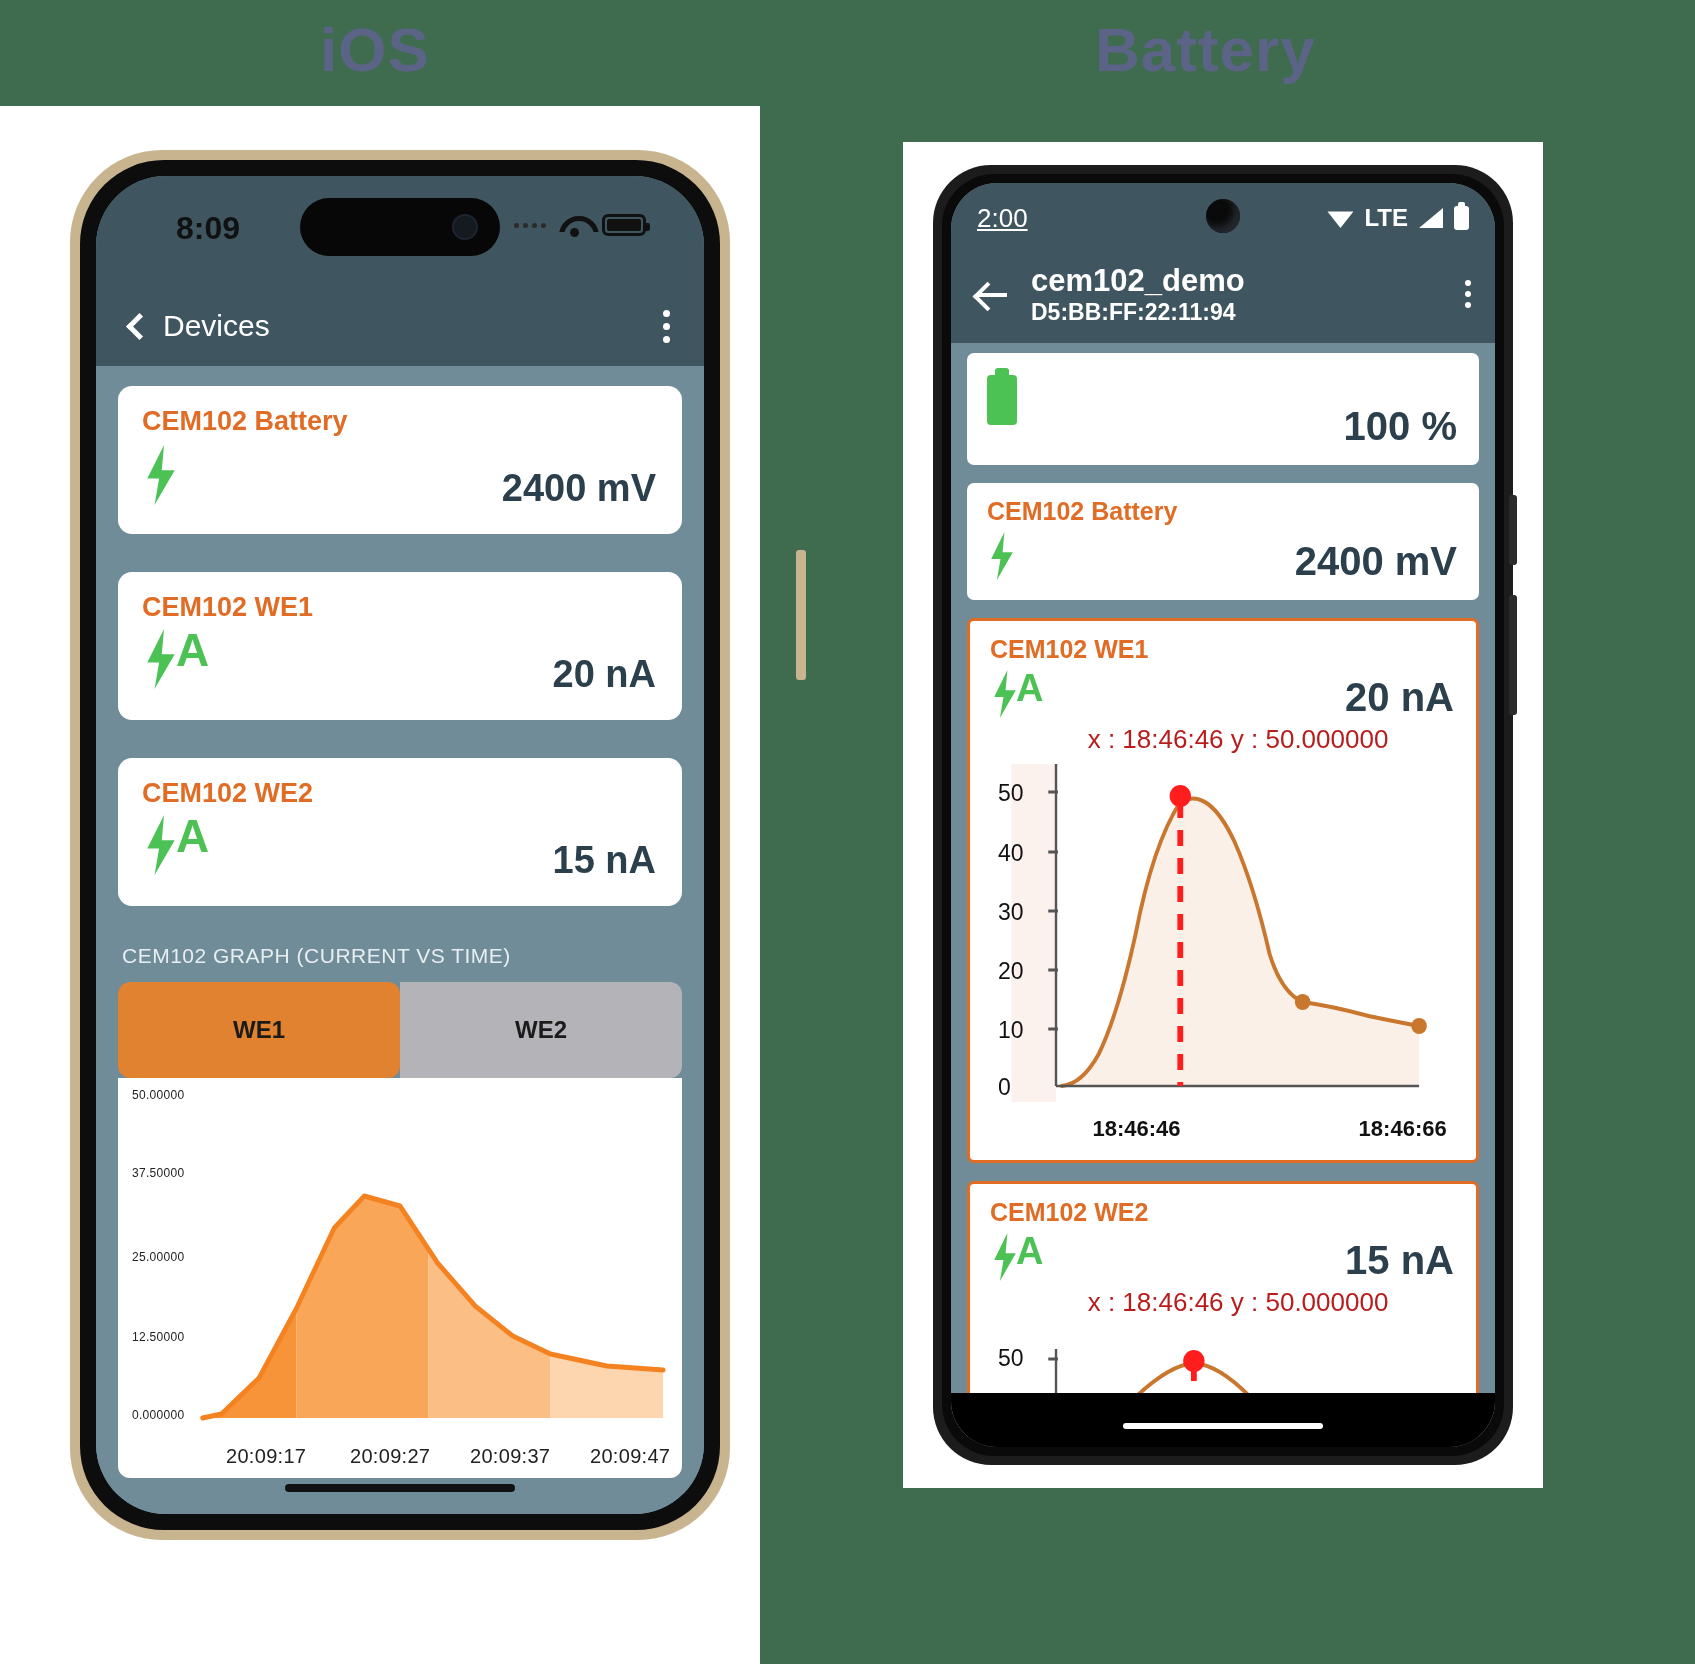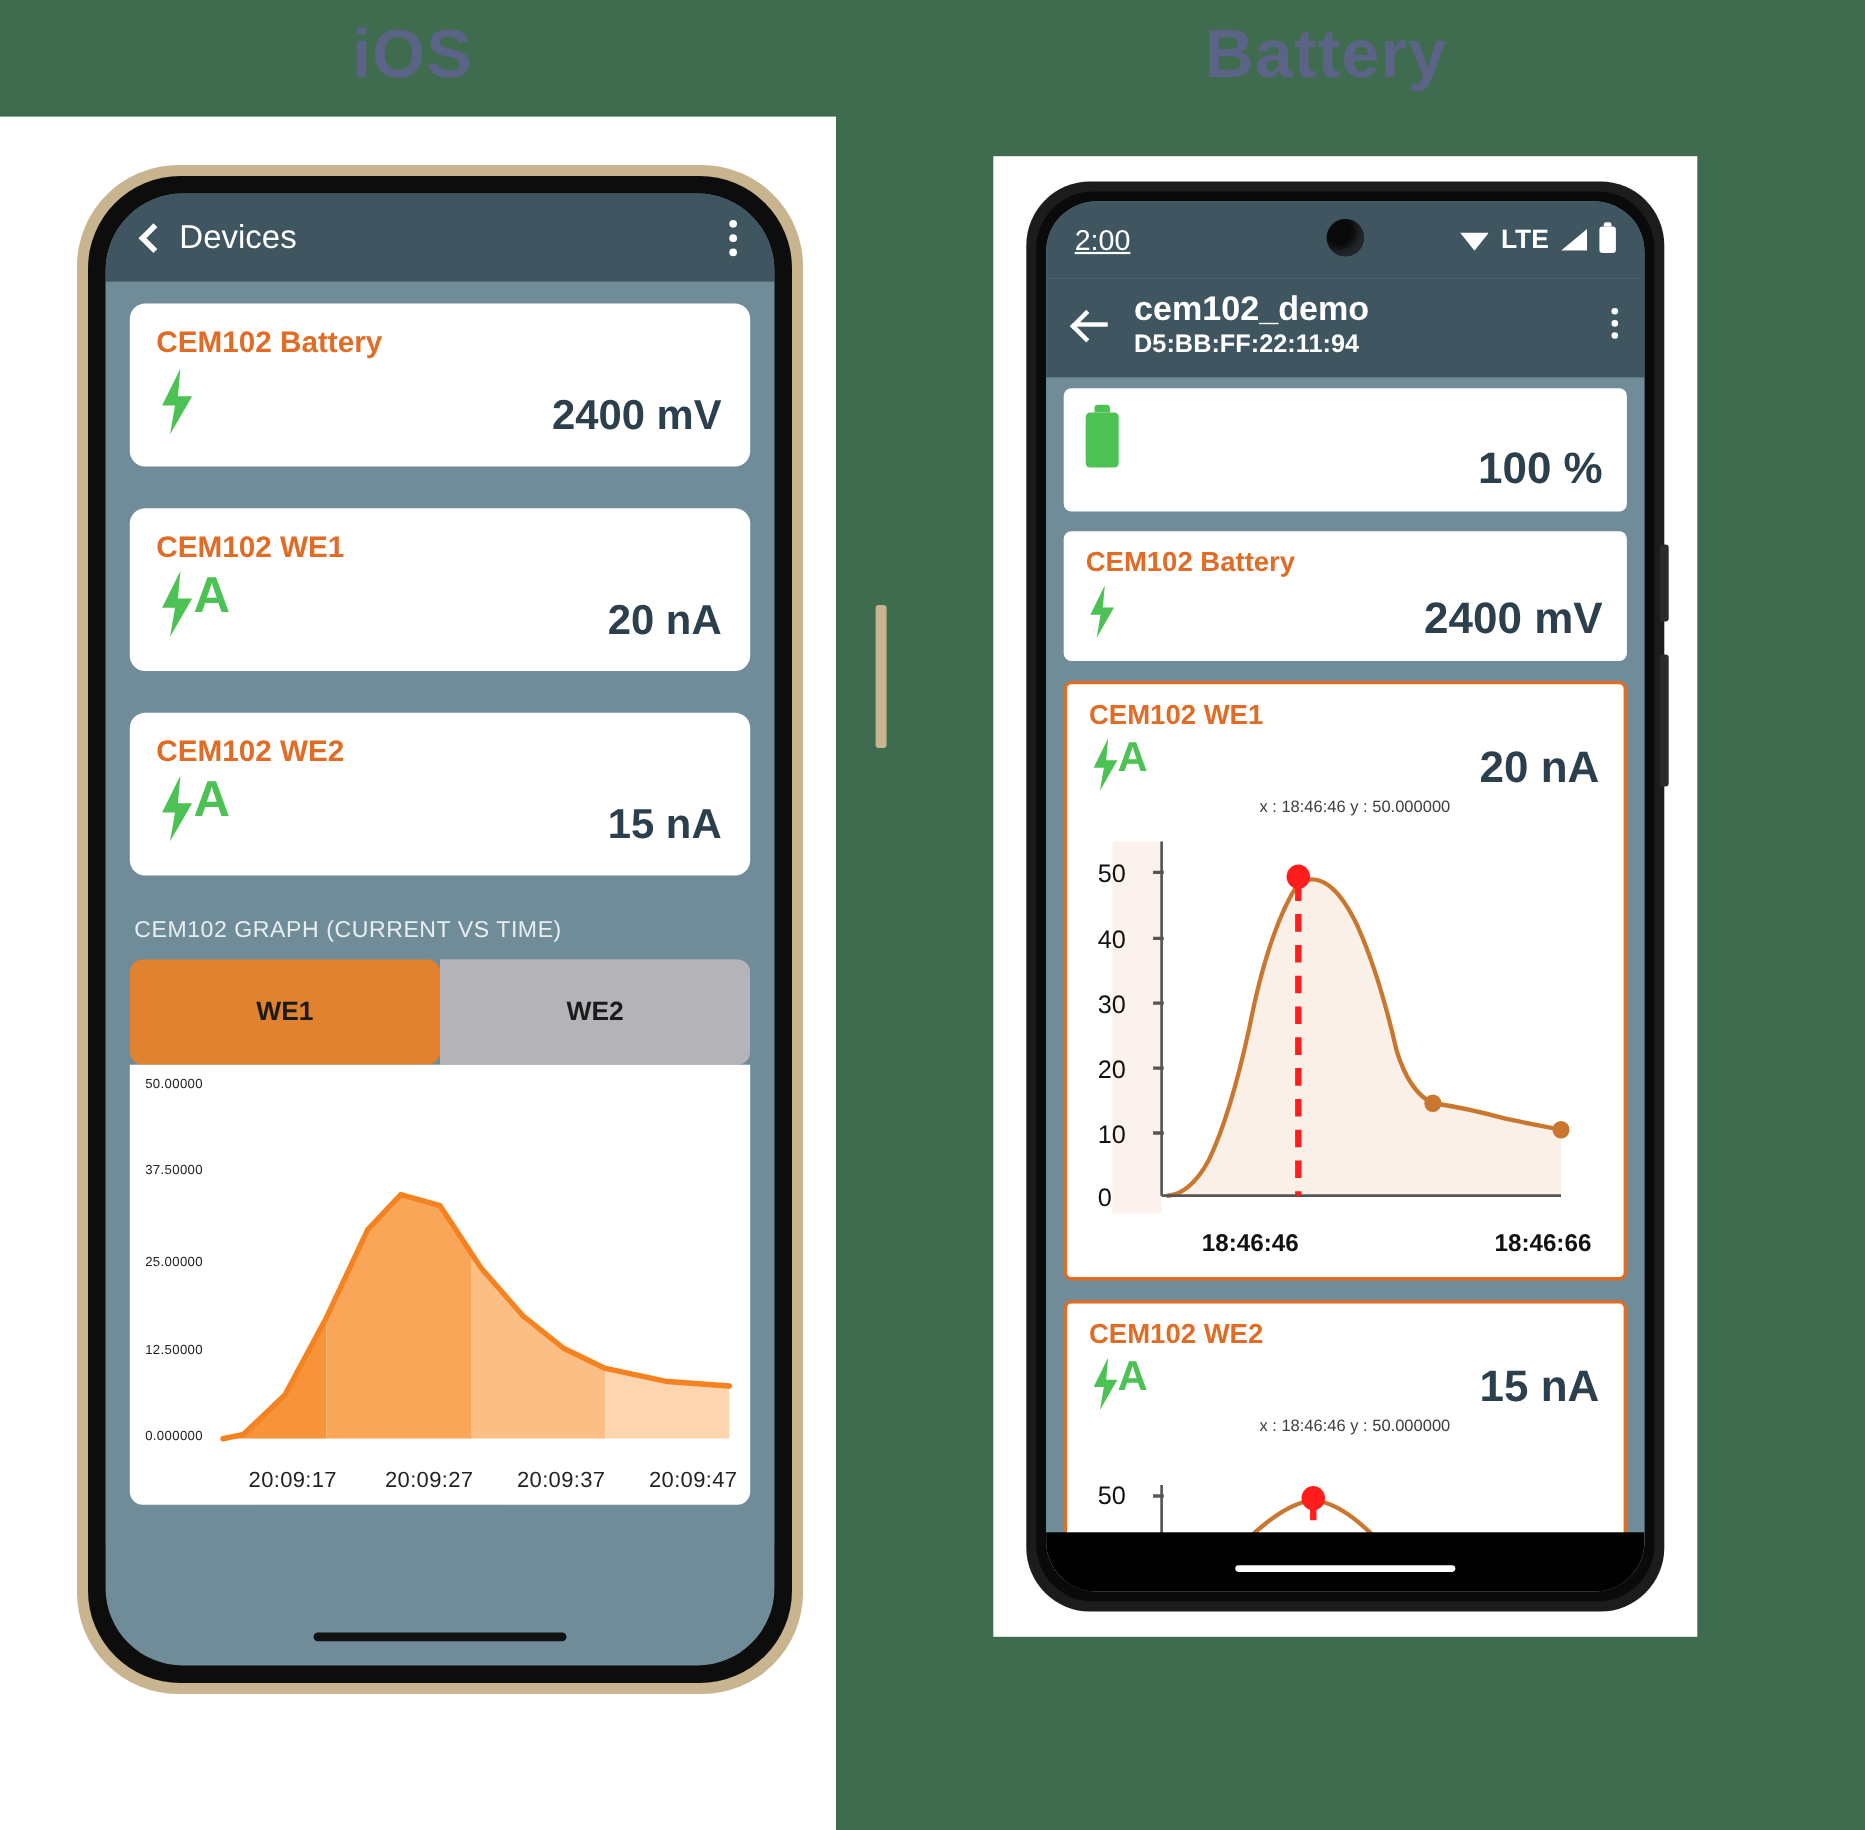--- a/index.html
+++ b/index.html
@@ -246,21 +246,21 @@
     width:14px; height:7px; background:#4cc254; border-radius:3px 3px 0 0;
   }
   .bolt-sm {
     display:inline-block; width:30px; height:48px; margin-top:6px;
     background:#4cc254;
     clip-path:polygon(58% 0,14% 56%,45% 56%,33% 100%,86% 42%,52% 42%);
   }
   .and-chart { position:relative; height:420px; margin-top:6px; }
   .tooltip-txt {
     position:absolute; top:0; left:50%; transform:translateX(-45%);
-    font-size:15px; color:#404040; white-space:nowrap;
+    font-size:26px; color:#b91c1c; white-space:nowrap;
   }
   .and-ylab { position:absolute; left:8px; font-size:23px; color:#111; }
   .and-xlab { position:absolute; bottom:2px; font-size:22px; color:#111; font-weight:bold; }
   .and-navbar {
     position:absolute; bottom:0; left:0; right:0; height:54px; background:#000;
   }
   .and-home {
     position:absolute; bottom:18px; left:50%; transform:translateX(-50%);
     width:200px; height:6px; background:#fff; border-radius:4px;
   }
@@ -276,20 +276,36 @@
 
 <div class="phone" id="phone-ios">
   <div class="ios-btn" id="ios-silent"></div>
   <div class="ios-btn" id="ios-volup"></div>
   <div class="ios-btn" id="ios-voldn"></div>
   <div class="ios-btn" id="ios-power"></div>
 
   <div class="bezel">
     <div class="screen">
 
+      <div class="ios-status">
+        <div class="ios-time">8:09</div>
+        <div class="ios-island">
+          <div class="cam"></div>
+        </div>
+        <div class="ios-sys">
+          <div class="dots">
+              <i></i>
+              <i></i>
+              <i></i>
+              <i></i>
+            </div>
+          <div class="wifi-ios"></div>
+          <div class="batt-ios"></div>
+        </div>
+      </div>
 
       <div class="ios-nav">
         <div class="ios-back">
           <div class="chev-left"></div>
           <div class="ios-back-label">Devices</div>
         </div>
         <div class="kebab">
             <i></i>
             <i></i>
             <i></i>

